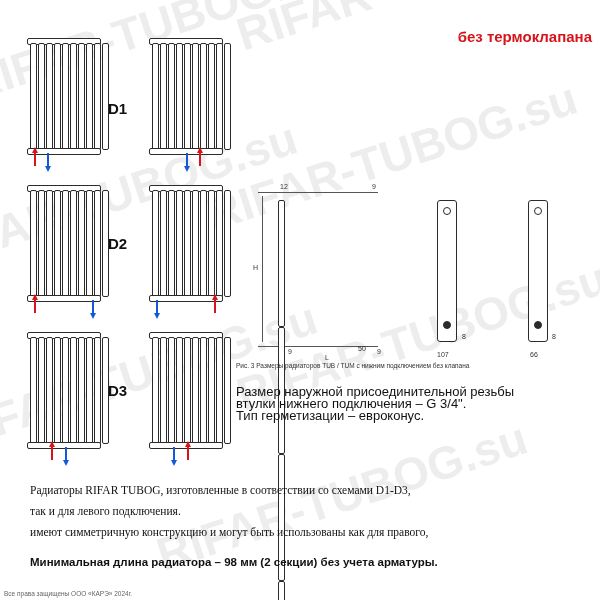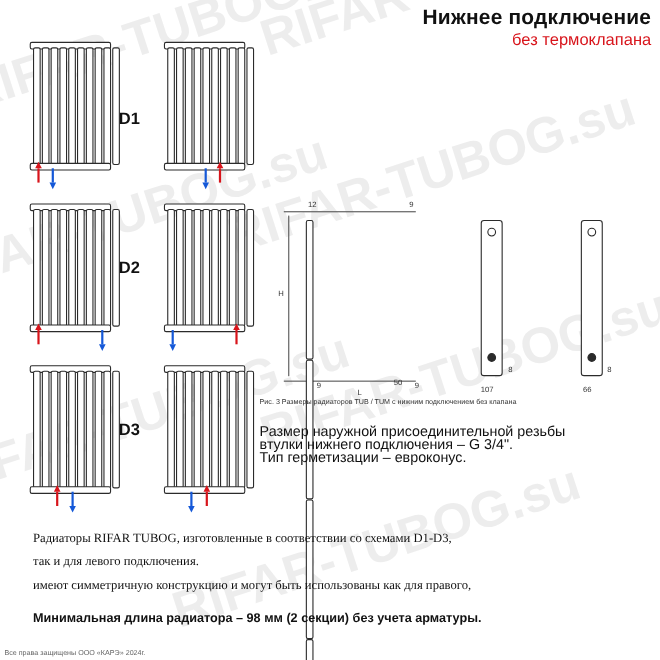--- a/index.html
+++ b/index.html
@@ -42,21 +42,21 @@
     right:8px;top:6px;
     font-size:19px;
     font-weight:bold;
     color:#111;
     letter-spacing:.2px;
   }
   .header-sub{
     position:absolute;
     right:8px;top:28px;
     font-size:15px;
-    font-weight:normal;
+    font-weight:bold;
     color:#d8141b;
   }
 
   
   .rad{
     position:absolute;
     z-index:2;
   }
   .rad .body{
     position:absolute;
@@ -170,21 +170,20 @@
   <div class="wm-line" style="left:-40px;top:60px;transform:rotate(-18deg);">RIFAR-TUBOG.su</div>
   <div class="wm-line" style="left:230px;top:10px;transform:rotate(-18deg);">RIFAR-TUBOG.su</div>
   <div class="wm-line" style="left:-80px;top:230px;transform:rotate(-18deg);">RIFAR-TUBOG.su</div>
   <div class="wm-line" style="left:200px;top:190px;transform:rotate(-18deg);">RIFAR-TUBOG.su</div>
   <div class="wm-line" style="left:-60px;top:410px;transform:rotate(-18deg);">RIFAR-TUBOG.su</div>
   <div class="wm-line" style="left:230px;top:370px;transform:rotate(-18deg);">RIFAR-TUBOG.su</div>
   <div class="wm-line" style="left:150px;top:530px;transform:rotate(-18deg);">RIFAR-TUBOG.su</div>
 </div>
 
 <div class="header">
-  <div class="header-title">Нижнее подключение</div>
   <div class="header-sub">без термоклапана</div>
 </div>
 
 <div class="rad" style="left:30px;top:38px;width:68px;height:115px;">
   <div class="cap" style="top:0;width:72px;"></div>
   <div class="body" style="top:5px;height:105px;">
     <div class="sect"></div>
       <div class="sect"></div>
       <div class="sect"></div>
       <div class="sect"></div>

